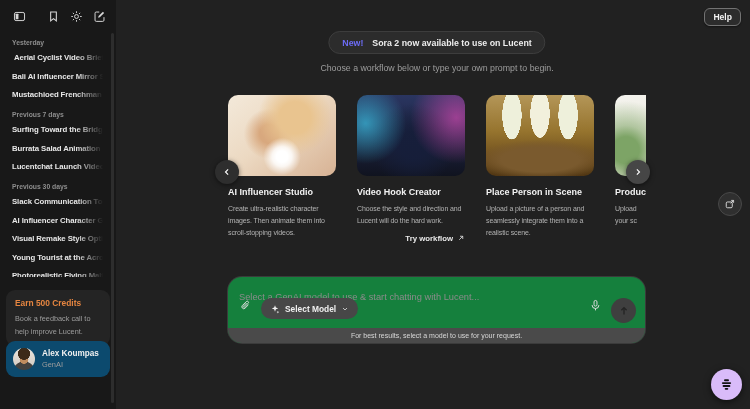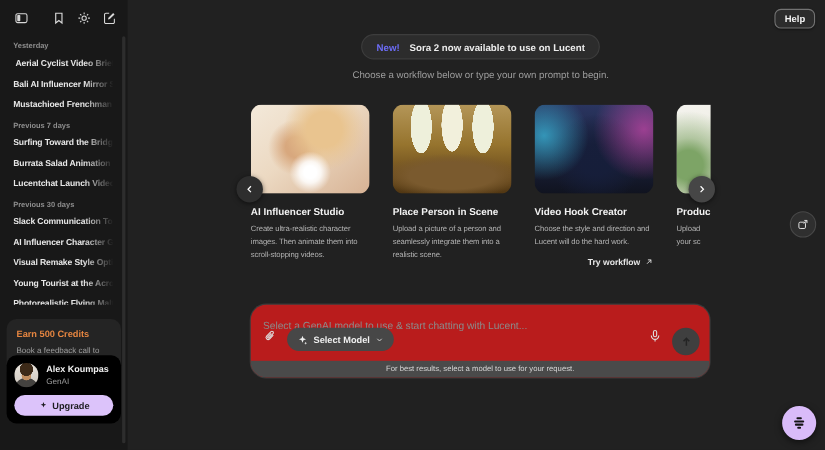--- a/index.html
+++ b/index.html
@@ -22,21 +22,21 @@
   .sb-label { font-size:6.8px; font-weight:700; color:#8d8d8d; margin:12px 0 7px; }
   .sb-item { font-size:7.8px; letter-spacing:-0.1px; font-weight:600; color:#e7e7e7; margin-bottom:9.5px; white-space:nowrap; overflow:hidden; cursor:pointer;
     -webkit-mask-image:linear-gradient(90deg,#000 68%,transparent 97%);
             mask-image:linear-gradient(90deg,#000 68%,transparent 97%);text-align:center; }
   .sb-scrollbar { position:absolute; top:33px; bottom:6px; right:2px; width:3px; border-radius:2px; background:#2d2d2d; cursor:pointer; }
 
   .credits-card { position:absolute; left:6px; top:290px; width:104px; background:#242424; border-radius:9px; padding:8px 9px; cursor:pointer; }
   .credits-title { font-size:8.4px; font-weight:700; color:#e58540; margin-bottom:5px; }
   .credits-body { font-size:7.3px; color:#9d9d9d; line-height:12.5px; }
 
-  .user-card { position:absolute; left:6px; top:323px; width:104px; background:#000000; border-radius:9px; padding:7px; }
+  .user-card { position:absolute; left:6px; top:341px; width:104px; background:#0c4a6e; border-radius:9px; padding:7px; }
   .user-row { display:flex; gap:7px; align-items:center; }
   .avatar { width:22px; height:22px; border-radius:50%; flex:0 0 22px;
     background:
       radial-gradient(circle at 50% 26%, #3d2a18 0 30%, transparent 32%),
       radial-gradient(circle at 50% 52%, #c08d5f 0 26%, transparent 29%),
       radial-gradient(circle at 50% 112%, #44423f 0 40%, transparent 43%),
       linear-gradient(180deg,#eae5de 0%,#cfc8bf 100%); }
   .user-name { font-size:8.2px; font-weight:700; color:#f0f0f0; margin-bottom:2.5px; }
   .user-plan { font-size:7.4px; color:#9d9d9d; }
   .upgrade-btn { margin-top:7px; width:100%; height:19px; border:none; border-radius:10px; background:#dcc3fa; color:#1d1d20; font-size:8.4px; font-weight:700; display:flex; align-items:center; justify-content:center; gap:4px; cursor:pointer; }
@@ -81,21 +81,21 @@
       linear-gradient(160deg,#f4f3ee 0%,#eceade 55%,#dcd9cc 100%); }
   .card-title { font-size:9px; font-weight:700; color:#f2f2f2; margin-bottom:6px; white-space:nowrap; }
   .card-desc { font-size:7px; letter-spacing:-0.1px; color:#b3b3b3; line-height:11.8px; }
   .card-desc.pre { white-space:pre-line; }
   .card-cta { margin-top:7px; display:flex; justify-content:flex-end; align-items:center; gap:4px; color:#e9e9e9; font-size:7.8px; font-weight:600; cursor:pointer; }
 
   .nav-btn { position:absolute; width:24px; height:24px; border-radius:50%; border:none; display:flex; align-items:center; justify-content:center; color:#fff; cursor:pointer; box-shadow:0 1px 5px rgba(0,0,0,.55); z-index:2; }
   .nav-left  { left:-13px; top:65px; background:#2e2e2e; }
   .nav-right { left:398px; top:65px; background:#464646; }
 
-  .composer { position:absolute; top:277px; left:0; width:417px; border-radius:14px; overflow:hidden; background:#b91c1c; box-shadow:0 0 0 1px #3b3b3b; }
+  .composer { position:absolute; top:277px; left:0; width:417px; border-radius:14px; overflow:hidden; background:#15803d; box-shadow:0 0 0 1px #3b3b3b; }
   .composer-top { height:51px; position:relative; padding:9px 11px 0; }
   .prompt-input { width:100%; background:transparent; border:none; outline:none; font-size:9.3px; color:#e8e8e8; padding:0; }
   .prompt-input::placeholder { color:#8b8b8b; }
   .composer-row { position:absolute; left:10px; right:9px; bottom:5px; display:flex; align-items:flex-start; gap:9px; }
   .model-pill { display:flex; align-items:center; gap:5px; background:#474747; border:none; border-radius:11px; height:21px; padding:0 9px; color:#f0f0f0; font-size:8.4px; font-weight:700; cursor:pointer; }
   .flex-spacer { flex:1; }
   .send-btn { width:25px; height:25px; border-radius:50%; background:#3f3f3f; border:none; display:flex; align-items:center; justify-content:center; color:#242424; cursor:default; }
   .composer-hint { height:15px; line-height:15px; background:#4a4a4a; text-align:center; color:#d8d8d8; font-size:7px; }
 
   .share-btn { position:absolute; top:192px; right:8px; width:24px; height:24px; border-radius:50%; background:#2f2f2f; border:1px solid #484848; color:#e3e3e3; display:flex; align-items:center; justify-content:center; cursor:pointer; }
@@ -162,26 +162,20 @@
     </div>
 
     <div class="user-card">
       <div class="user-row">
         <div class="avatar"></div>
         <div>
           <div class="user-name">Alex Koumpas</div>
           <div class="user-plan">GenAI</div>
         </div>
       </div>
-      <button class="upgrade-btn">
-        <svg width="9" height="9" viewBox="0 0 16 16" fill="currentColor">
-            <path d="M8 2.5l1.2 3.3L12.5 7 9.2 8.2 8 11.5 6.8 8.2 3.5 7l3.3-1.2z"></path>
-          </svg>
-        <span>Upgrade</span>
-      </button>
     </div>
   </aside>
 
   <main>
     <button class="help-btn">Help</button>
 
     <div class="content-col">
 
       <div class="banner">
         <span class="banner-badge">New!</span>
@@ -191,38 +185,38 @@
       <div class="subtitle">Choose a workflow below or type your own prompt to begin.</div>
 
       <div class="carousel">
         <div class="viewport">
           <div class="track">
 
             <div class="card">
               <div class="card-img img-influencer"></div>
               <div class="card-title">AI Influencer Studio</div>
               <div class="card-desc">Create ultra-realistic character images. Then animate them into scroll-stopping videos.</div>
-            </div>
-
-            <div class="card">
-              <div class="card-img img-scene"></div>
-              <div class="card-title">Place Person in Scene</div>
-              <div class="card-desc">Upload a picture of a person and seamlessly integrate them into a realistic scene.</div>
             </div>
 
             <div class="card">
               <div class="card-img img-hook"></div>
               <div class="card-title">Video Hook Creator</div>
               <div class="card-desc">Choose the style and direction and Lucent will do the hard work.</div>
               <div class="card-cta">
                 <span>Try workflow</span>
                 <svg width="8" height="8" viewBox="0 0 16 16" fill="none" stroke="currentColor" stroke-width="1.6">
                     <path d="M4.5 11.5L11.5 4.5M6 4.5h5.5V10"></path>
                   </svg>
               </div>
+            </div>
+
+            <div class="card">
+              <div class="card-img img-scene"></div>
+              <div class="card-title">Place Person in Scene</div>
+              <div class="card-desc">Upload a picture of a person and seamlessly integrate them into a realistic scene.</div>
             </div>
 
             <div class="card">
               <div class="card-img img-product"></div>
               <div class="card-title">Produc</div>
               <div class="card-desc pre">Upload
 your sc</div>
             </div>
 
           </div>

